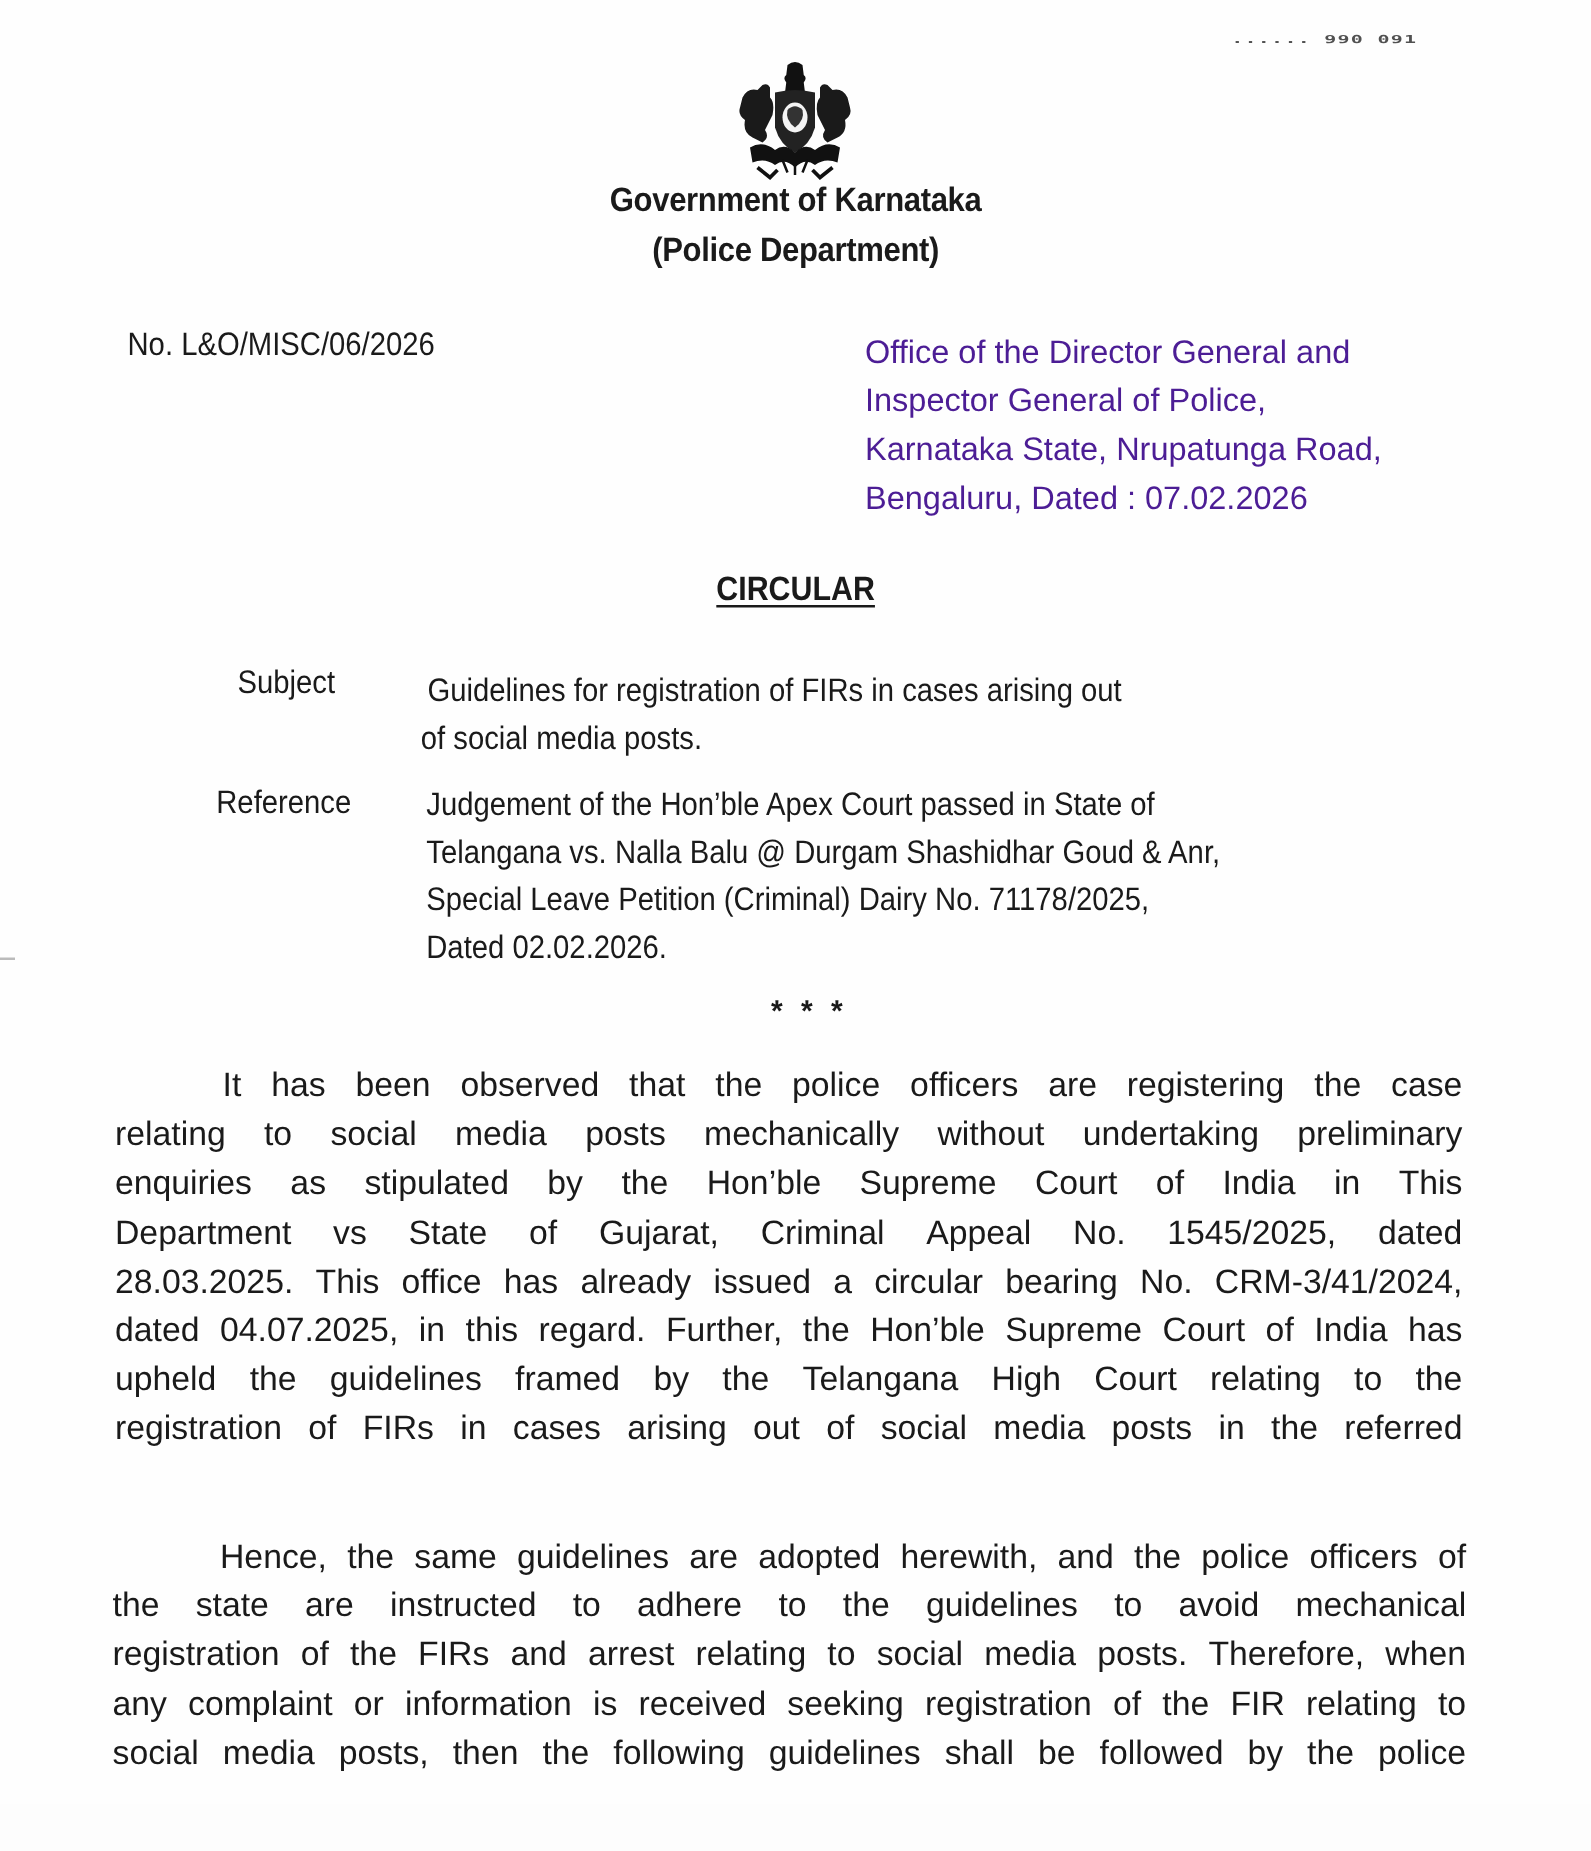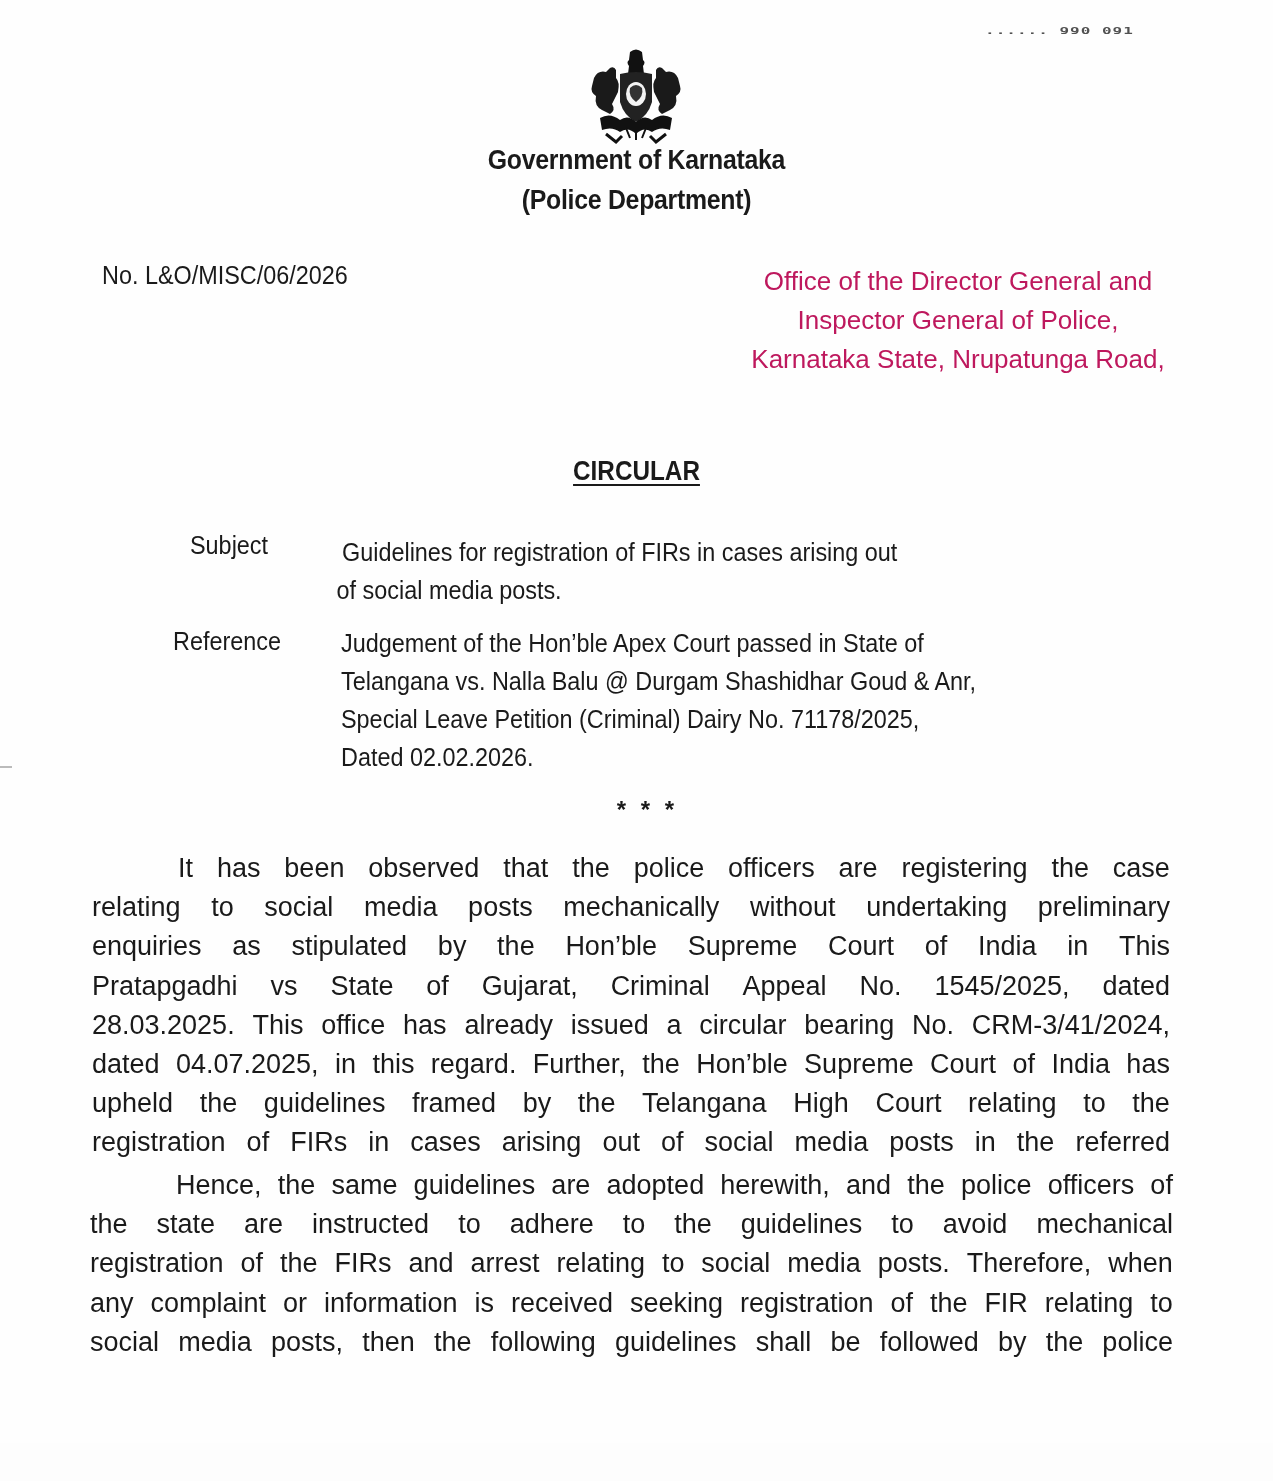--- a/index.html
+++ b/index.html
@@ -53,26 +53,26 @@
     .dept { top: 185px; }
     .ref-no {
       position: absolute;
       left: 102px; top: 260px;
       font-size: 26px;
       transform: scaleX(0.9);
       transform-origin: left;
     }
     .office {
       position: absolute;
-      left: 718px; top: 262px;
+      left: 692px; top: 262px;
       width: 480px;
-      text-align: center;
+      text-align: left;
       font-size: 26px;
       line-height: 39px;
-      color: #be185d;
+      color: #4c1d95;
     }
     .office div { white-space: nowrap; }
     .circular-title {
       position: absolute;
       left: 0; width: 1273px;
       top: 456px;
       text-align: center;
       font-weight: bold;
       font-size: 27px;
       text-decoration: underline;
@@ -110,21 +110,21 @@
       box-sizing: border-box;
     }
     .para {
       position: absolute;
       left: 92px;
       width: 1078px;
       font-size: 27px;
       line-height: 39.2px;
     }
     .para1 { top: 849px; }
-    .para2 { top: 1166px; left: 90px; width: 1083px; }
+    .para2 { top: 1226px; left: 90px; width: 1083px; }
     .jline {
       display: flex;
       justify-content: space-between;
       white-space: nowrap;
       height: 39.2px;
       align-items: flex-end;
     }
     .jline.left { justify-content: flex-start; gap: 0; }
     .jline.indent { padding-left: 86px; }
     .edge-mark {
@@ -160,20 +160,21 @@
 
   <div class="header-title gov">Government of Karnataka</div>
   <div class="header-title dept">(Police Department)</div>
 
   <div class="ref-no">No. L&amp;O/MISC/06/2026</div>
 
   <div class="office">
     <div>Office of the Director General and</div>
     <div>Inspector General of Police,</div>
     <div>Karnataka State, Nrupatunga Road,</div>
+    <div>Bengaluru, Dated :  07.02.2026</div>
   </div>
 
   <div class="circular-title">CIRCULAR</div>
 
   <div class="label label-subject">Subject</div>
   <div class="block subject-text">
     <div>Guidelines for registration of FIRs in cases arising out</div>
     <div class="l2">of social media posts.</div>
   </div>
 
@@ -221,21 +222,21 @@
         <span>the</span>
         <span>Hon’ble</span>
         <span>Supreme</span>
         <span>Court</span>
         <span>of</span>
         <span>India</span>
         <span>in</span>
         <span>This</span>
       </div>
       <div class="jline">
-        <span>Pratapgadhi</span>
+        <span>Department</span>
         <span>vs</span>
         <span>State</span>
         <span>of</span>
         <span>Gujarat,</span>
         <span>Criminal</span>
         <span>Appeal</span>
         <span>No.</span>
         <span>1545/2025,</span>
         <span>dated</span>
       </div>

